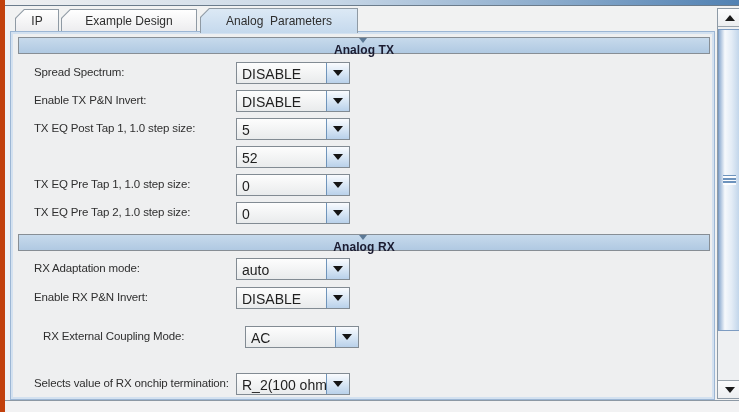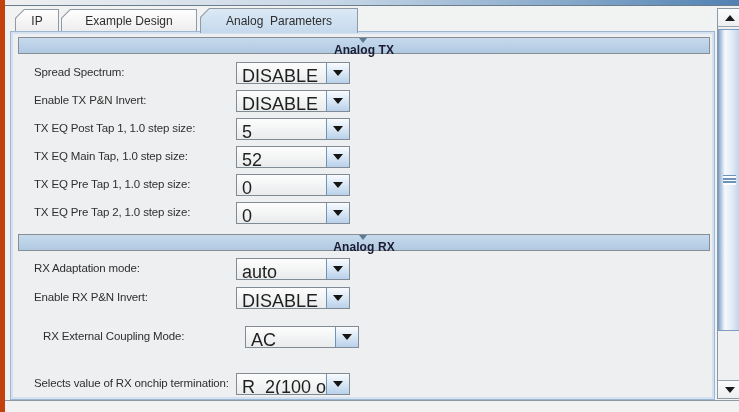--- a/index.html
+++ b/index.html
@@ -65,21 +65,21 @@
     position: absolute; left: 20px; top: 7px;
     font-size: 11.5px; color: #2f2f2f; letter-spacing: -0.15px; white-space: nowrap;
   }
   .combo {
     position: absolute; left: 222px; top: 3px; width: 114px; height: 22px;
     border: 1px solid #828b93;
     background: linear-gradient(#fdfdfd, #e9ebec);
     display: flex; cursor: default;
   }
   .combo-value {
-    flex: 1; font-size: 18px; color: #1f1f1f;
+    flex: 1; font-size: 14px; color: #1f1f1f;
     padding: 3px 0 0 5px; overflow: hidden; white-space: nowrap;
   }
   .combo-btn {
     width: 23px; border-left: 1px solid #6f94ba;
     background: linear-gradient(#f9fbfe, #dce9f6 45%, #b9d1ea);
     display: flex; align-items: center; justify-content: center;
   }
   .combo-arrow {
     width: 0; height: 0;
     border-left: 5px solid transparent; border-right: 5px solid transparent;
@@ -176,21 +176,20 @@
       <span class="row-label">TX EQ Post Tap 1, 1.0 step size:</span>
       <div class="combo">
         <span class="combo-value">5</span>
         <span class="combo-btn">
             <span class="combo-arrow"></span>
           </span>
       </div>
     </div>
 
     <div class="row" style="top:111px;">
-      <span class="row-label">TX EQ Main Tap, 1.0 step size:</span>
       <div class="combo">
         <span class="combo-value">52</span>
         <span class="combo-btn">
             <span class="combo-arrow"></span>
           </span>
       </div>
     </div>
 
     <div class="row" style="top:139px;padding-left:48px;">
       <span class="row-label">TX EQ Pre Tap 1, 1.0 step size:</span>

